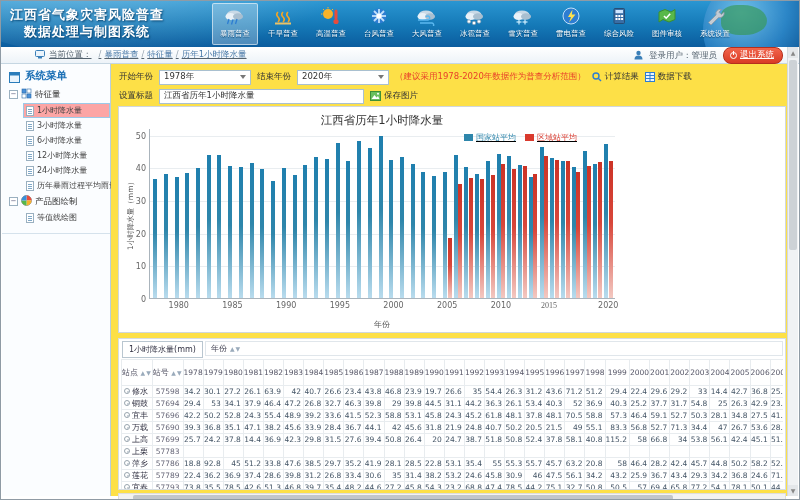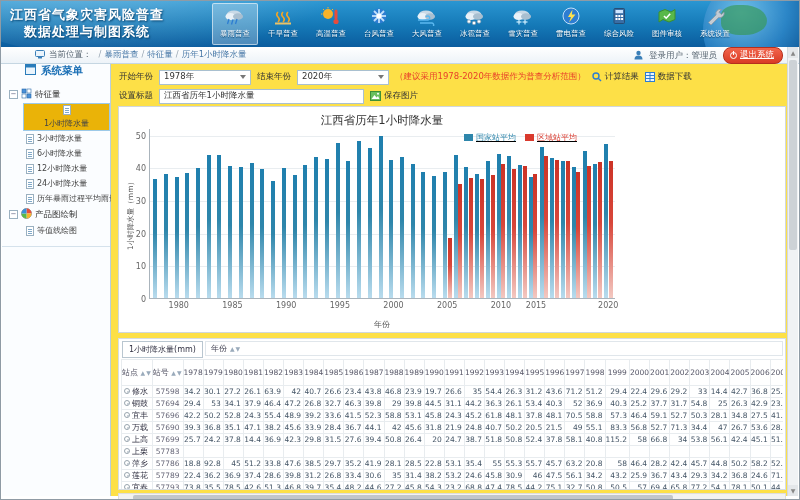--- a/index.html
+++ b/index.html
@@ -20,36 +20,36 @@
   .app-title .l2 { padding-left:14px; }
   .toolbar { position:absolute; left:211px; top:2px; height:42px; display:flex; gap:2px; z-index:3; }
   .tb-item { width:46px; height:42px; display:flex; flex-direction:column; align-items:center; justify-content:flex-start;
     color:#fff; font-size:7.5px; cursor:pointer; padding-top:2px; border:1px solid transparent; border-radius:2px; }
   .tb-item.active { background:rgba(255,255,255,.28); border-color:rgba(255,255,255,.55); }
   .tb-item .lbl { margin-top:1px; white-space:nowrap; text-shadow:0 1px 1px #053f6b; }
 
   
   .crumbbar { position:absolute; left:0; top:46px; width:100%; height:17px;
     background:linear-gradient(180deg,#ffffff,#edf3f8); border-bottom:1px solid #c5d6e2; display:flex; align-items:center; font-size:8.5px; color:#55636f; }
-  .crumb-left { display:flex; align-items:flex-end; gap:4px; padding-left:34px; }
+  .crumb-left { display:flex; align-items:flex-end; gap:4px; padding-left:34px;text-decoration:underline; }
   .crumb-path span.item { color:#4a7aa8; }
   .crumb-path span.sep { color:#9aa8b4; margin:0 3px; }
   .crumb-right { position:absolute; right:16px; top:0; height:17px; display:flex; align-items:center; gap:6px; }
   .logout-btn { background:linear-gradient(180deg,#f2654c,#d93b25); color:#fff; border-radius:8px; padding:1px 8px 2px 6px;
     font-size:8.5px; display:flex; align-items:center; gap:3px; cursor:pointer; border:1px solid #b52f1c;text-decoration:underline; }
   .ring { display:inline-block; width:7px; height:7px; border:1.2px solid #fff; border-radius:50%; position:relative; }
   .ring:after { content:""; position:absolute; left:2px; top:-2px; width:1.2px; height:4px; background:#fff; }
 
   
   .sidebar { position:absolute; left:1px; top:63px; width:109px; bottom:3px; background:#fbfdff; border-right:1px solid #b9cedd; }
-  .sb-title { height:19px; display:flex; align-items:flex-start; gap:5px; padding-left:23px; color:#1a6fb5; font-weight:bold; font-size:10.5px; }
+  .sb-title { height:19px; display:flex; align-items:flex-end; gap:5px; padding-left:7px; color:#1a6fb5; font-weight:bold; font-size:10.5px; }
   .sb-tree { padding:3px 0 0 0; }
   .sb-group { display:flex; align-items:center; gap:3px; padding:2px 0 2px 7px; font-size:8.5px; color:#333; cursor:pointer; white-space:nowrap; }
   .sb-child { display:flex; align-items:center; gap:3px; margin-left:21px; padding:1px 2px; font-size:8px; color:#444; cursor:pointer; white-space:nowrap; border:1px solid transparent; }
-  .sb-child.selected { background:#eab308; border-color:#9cc9e8;flex-direction:column; }
+  .sb-child.selected { background:#fca5a5; border-color:#9cc9e8; }
   .expander { width:9px; height:9px; border:1px solid #9ab0c0; background:#fff; font-size:7px; line-height:7px; text-align:center; color:#557; flex:none; }
   .page-ic { width:8px; height:10px; background:#fff; border:1px solid #9ab0c0; position:relative; flex:none; }
   .page-ic:after { content:""; position:absolute; left:1px; top:2px; width:4px; height:1px; background:#7fa8c8; box-shadow:0 2px 0 #7fa8c8,0 4px 0 #7fa8c8; }
   .sb-divider { margin-top:8px; border-top:1px solid #d5e2ec; }
 
   
   .main { position:absolute; left:110px; top:63px; right:12px; bottom:3px; background:#fde047; }
   .ctl-row { position:absolute; left:8px; display:flex; align-items:center; gap:6px; font-size:8.5px; color:#333; height:16px; }
   .sel { width:92px; height:15px; border:1px solid #a9c0d0; background:#fff; display:flex; align-items:center; justify-content:space-between; padding:0 4px; cursor:pointer; }
   .sel .arr { width:0; height:0; border-left:3.5px solid transparent; border-right:3.5px solid transparent; border-top:4px solid #777; }
@@ -433,21 +433,21 @@
           <div class="bar blue" style="left: 357.3px; width: 4px; height: 141.6px;"></div>
           <div class="bar red" style="left: 361.9px; width: 4px; height: 129.1px;"></div>
           <div class="bar blue" style="left: 368.1px; width: 4px; height: 133.4px;"></div>
           <div class="bar red" style="left: 372.7px; width: 4px; height: 132.4px;"></div>
           <div class="bar blue" style="left: 378.8px; width: 4px; height: 121px;"></div>
           <div class="bar red" style="left: 383.4px; width: 4px; height: 124.2px;"></div>
           <div class="bar blue" style="left: 389.5px; width: 4px; height: 151.4px;"></div>
           <div class="bar red" style="left: 394.1px; width: 4px; height: 142.5px;"></div>
           <div class="bar blue" style="left: 400.3px; width: 4px; height: 139.9px;"></div>
           <div class="bar red" style="left: 404.9px; width: 4px; height: 138px;"></div>
-          <div class="xtick" style="left: 386px;">2015</div>
+          <div class="xtick" style="left: 399px; font-family: Liberation Serif, serif;">2015</div>
           <div class="bar blue" style="left: 411px; width: 4px; height: 137.3px;"></div>
           <div class="bar red" style="left: 415.6px; width: 4px; height: 137.3px;"></div>
           <div class="bar blue" style="left: 421.8px; width: 4px; height: 130.8px;"></div>
           <div class="bar red" style="left: 426.4px; width: 4px; height: 125.9px;"></div>
           <div class="bar blue" style="left: 432.5px; width: 4px; height: 147.1px;"></div>
           <div class="bar red" style="left: 437.1px; width: 4px; height: 132.4px;"></div>
           <div class="bar blue" style="left: 443.2px; width: 4px; height: 134px;"></div>
           <div class="bar red" style="left: 447.8px; width: 4px; height: 135.7px;"></div>
           <div class="bar blue" style="left: 454px; width: 4px; height: 154.3px;"></div>
           <div class="bar red" style="left: 458.6px; width: 4px; height: 136.7px;"></div>

